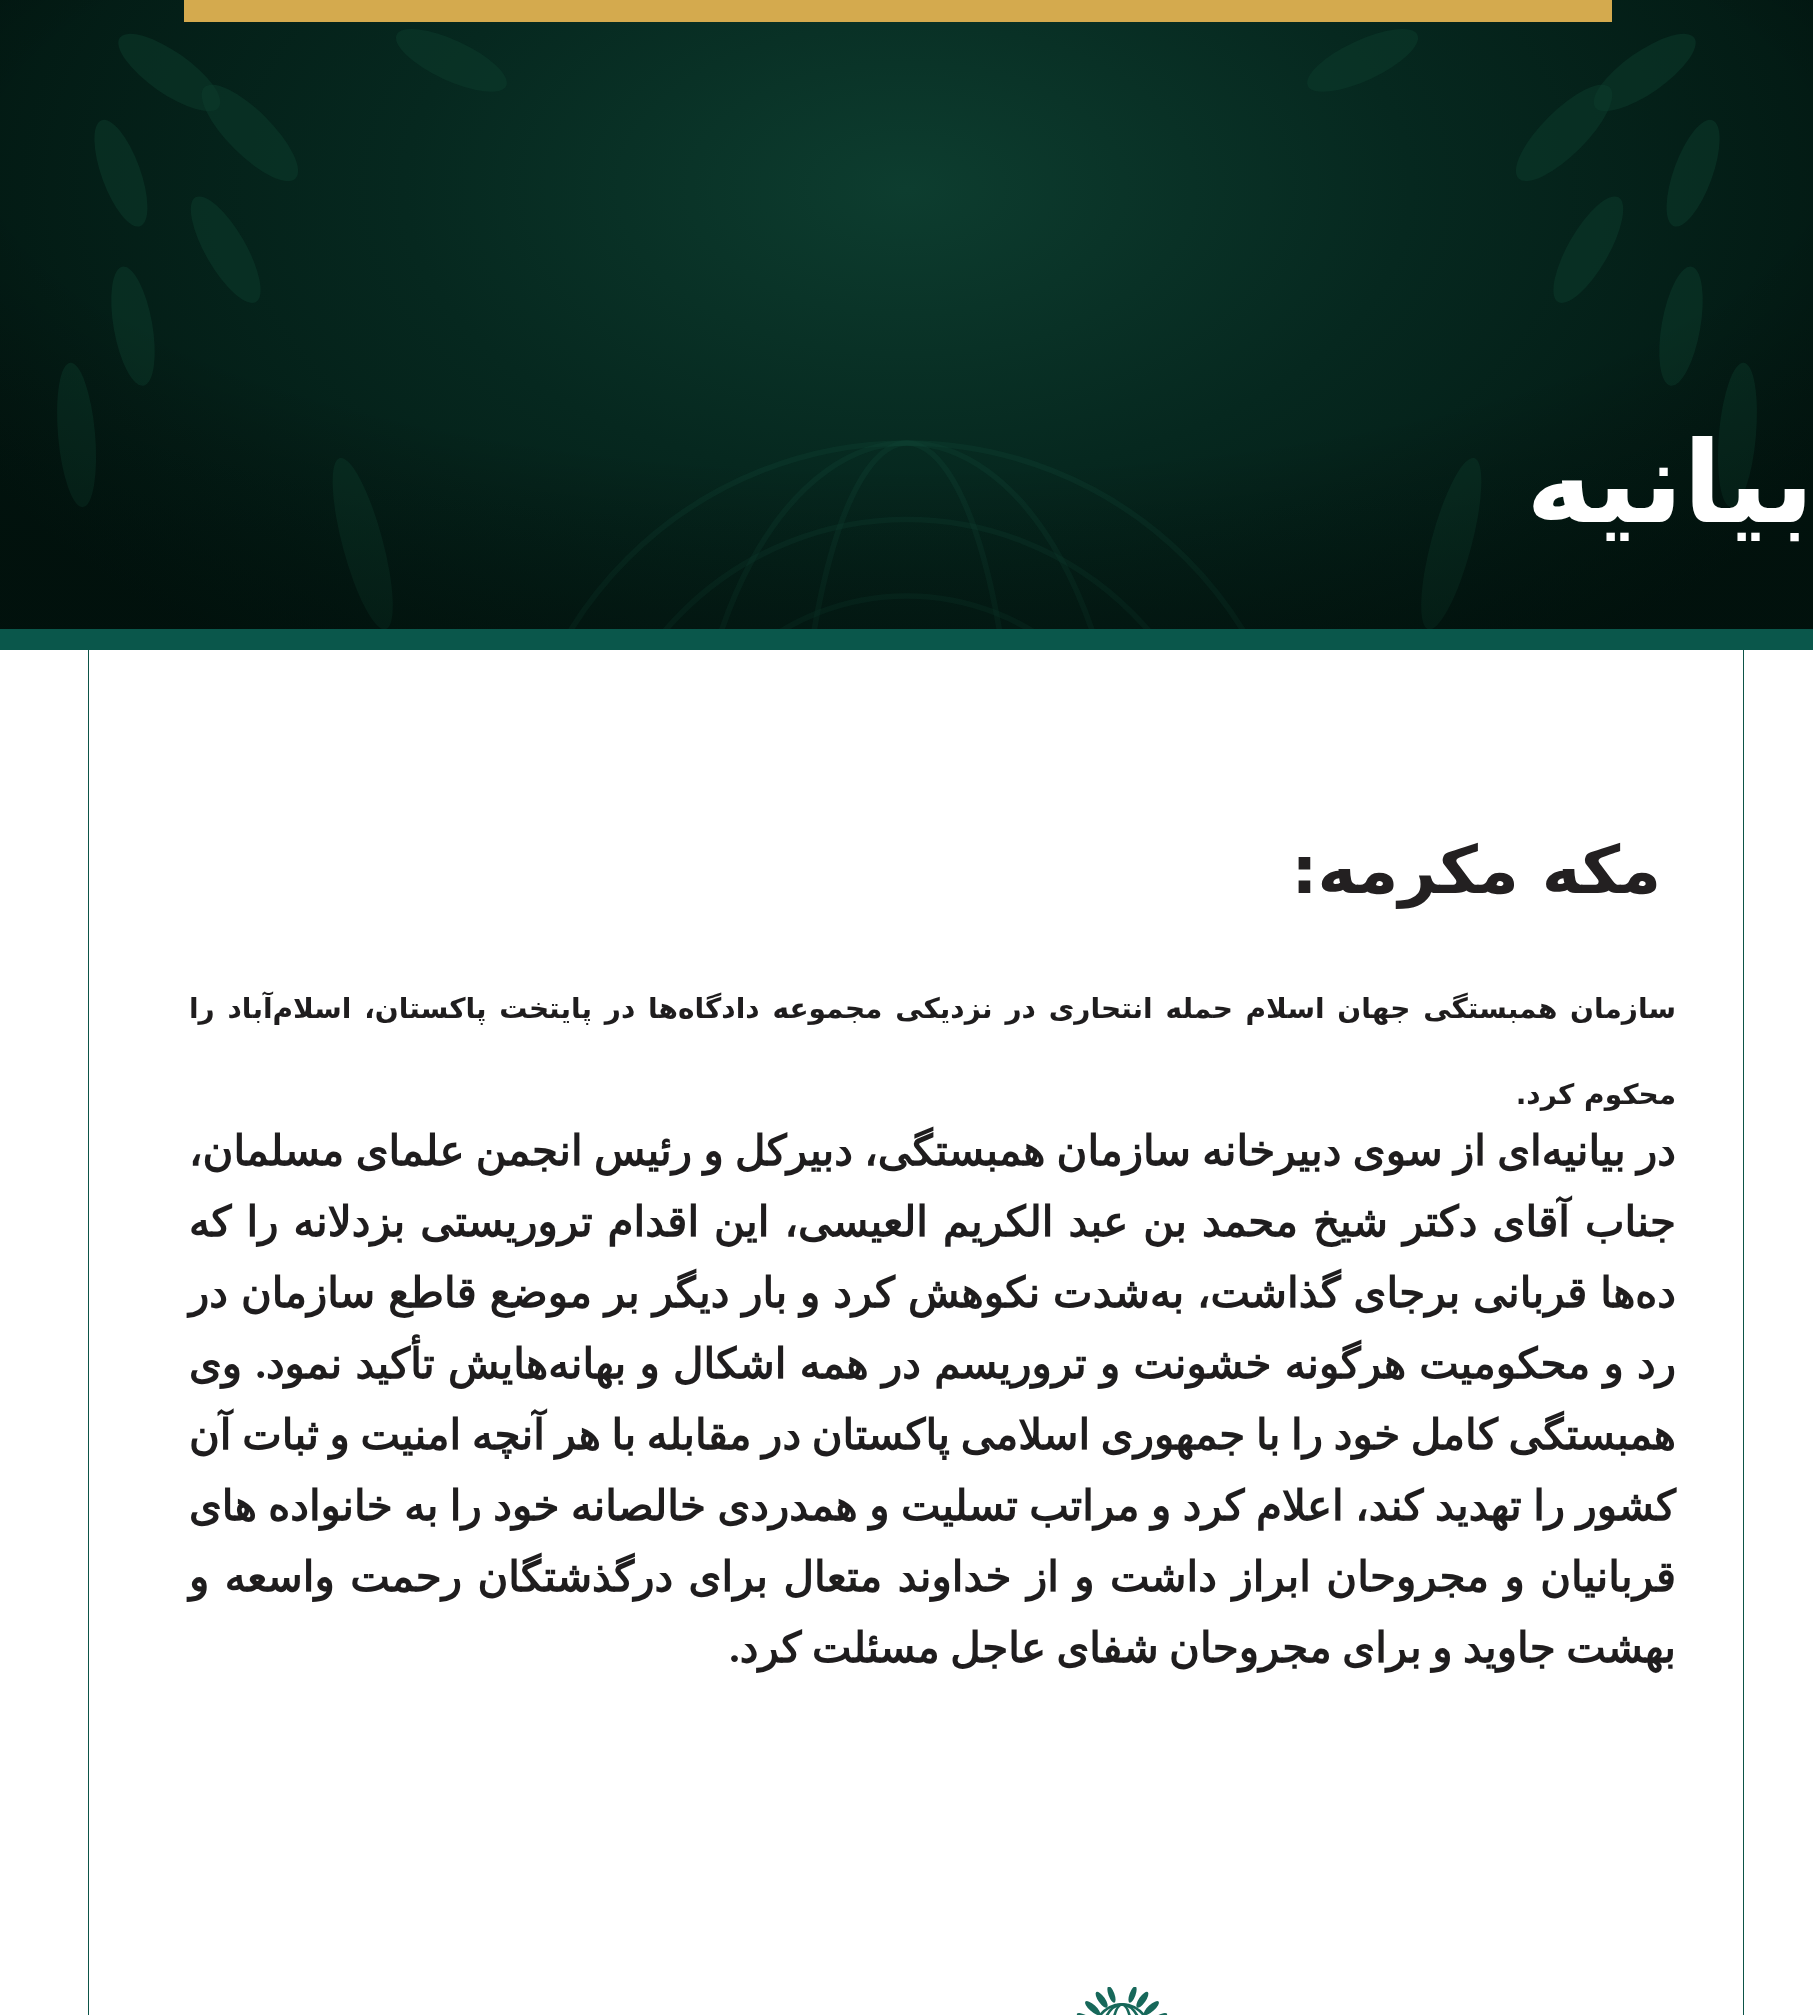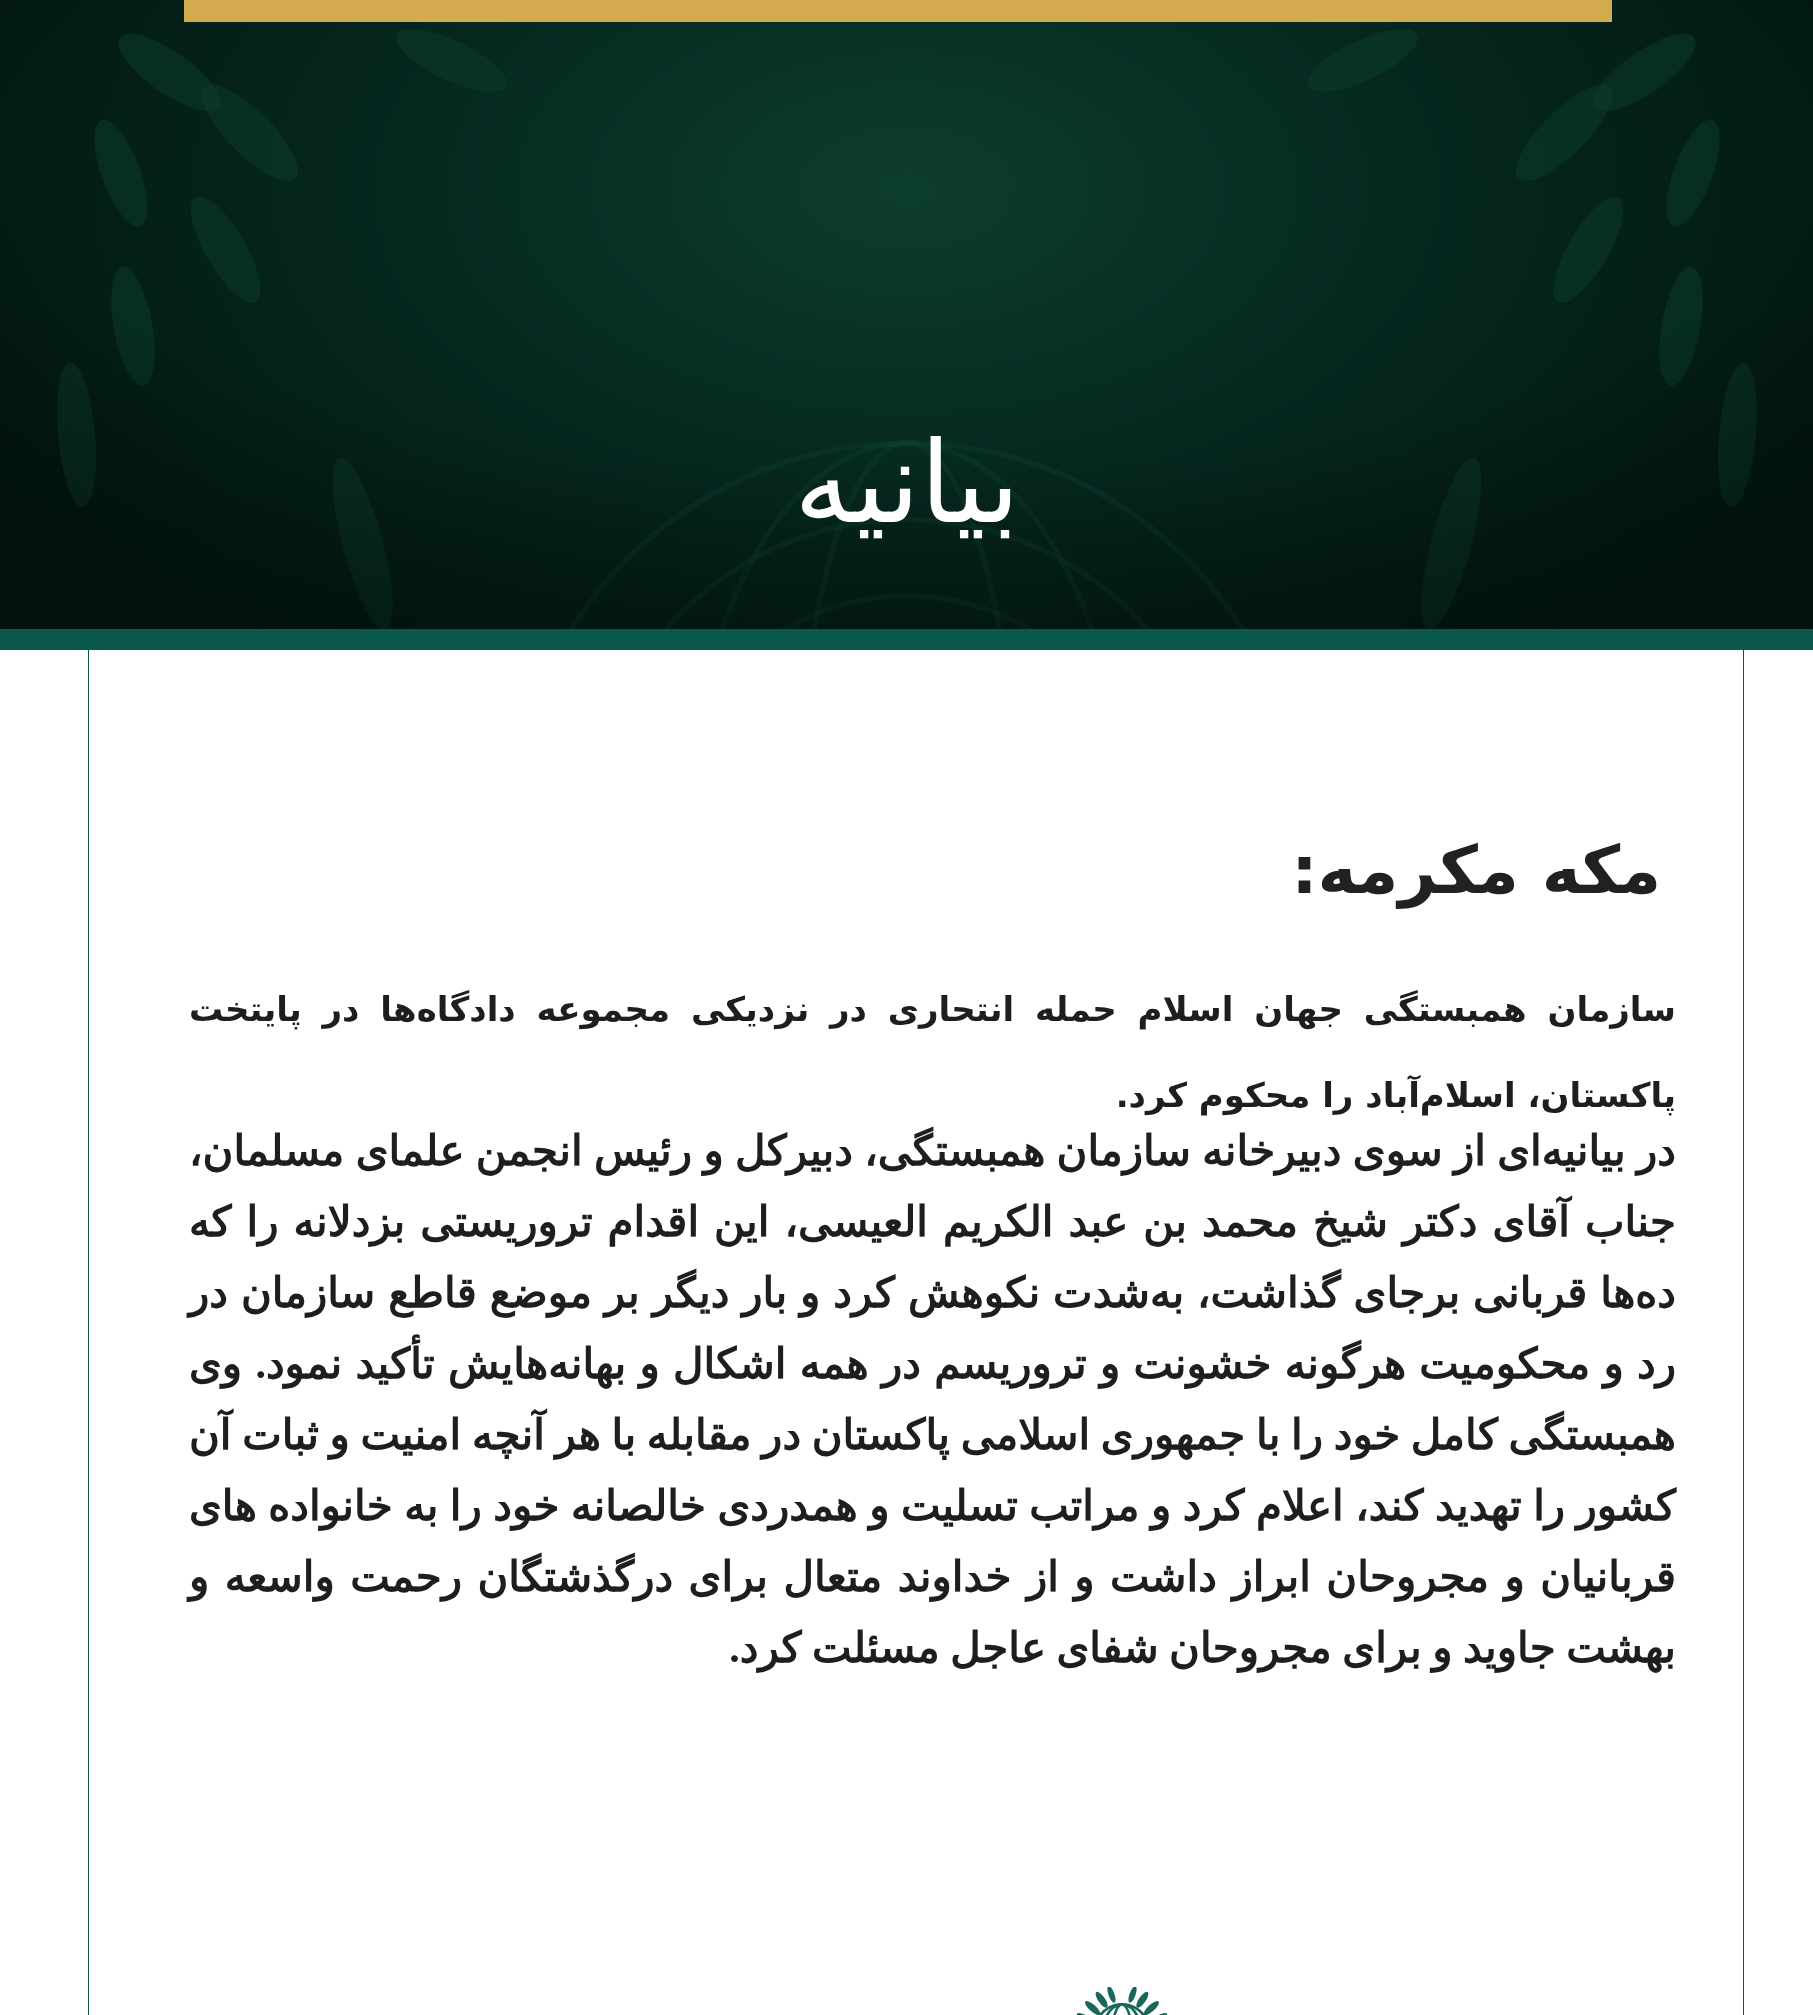--- a/index.html
+++ b/index.html
@@ -15,21 +15,21 @@
     background:
       radial-gradient(ellipse 1048px 605px at 50% 30%, var(--header-green-light,#0d3d2f) 0%, #06281f 48%, var(--header-green-dark,#021711) 100%);
   }
   .decor{position:absolute;left:0;top:0;width:1814px;height:629px;display:block;}
   .gold-bar{
     position:absolute;left:184px;top:0;width:1428px;height:22px;
     background:var(--gold,#d4aa4e);
   }
   .title{
     position:absolute;left:0;top:407px;width:1814px;margin:0;
-    text-align:center;color:#ffffff;font-size:113px;font-weight:400;line-height:1.35;
+    color:#ffffff;font-size:113px;font-weight:700;line-height:1.35;
     letter-spacing:0;
   }
 
   
   .band{
     position:absolute;left:0;top:629px;width:1814px;height:21px;
     background:var(--band-teal,#0a574b);
   }
 
   
@@ -44,21 +44,21 @@
   .salutation{
     position:absolute;right:137px;top:814px;margin:16px;
     font-size:66px;font-weight:700;color:#232021;line-height:1.25;
   }
   .para{
     position:absolute;left:189px;width:1487px;margin:0;
     color:var(--text-color,#1f1d1e);
     text-align:justify;text-justify:inter-word;
     font-weight:700;
   }
-  .para1{top:966px;font-size:34px;line-height:86px;}
+  .para1{top:966px;font-size:28px;line-height:86px;}
   .para2{top:1116px;font-size:42px;line-height:71px;font-family:Liberation Serif, serif;}
 
   
   .logo{
     position:absolute;left:0;top:1987px;width:1814px;
     display:flex;justify-content:center;align-items:center;gap:28px;
   }
   .logo-text{display:flex;flex-direction:column;align-items:center;}
   .logo-ar{
     font-size:37px;font-weight:700;color:var(--logo-gray,#474041);

